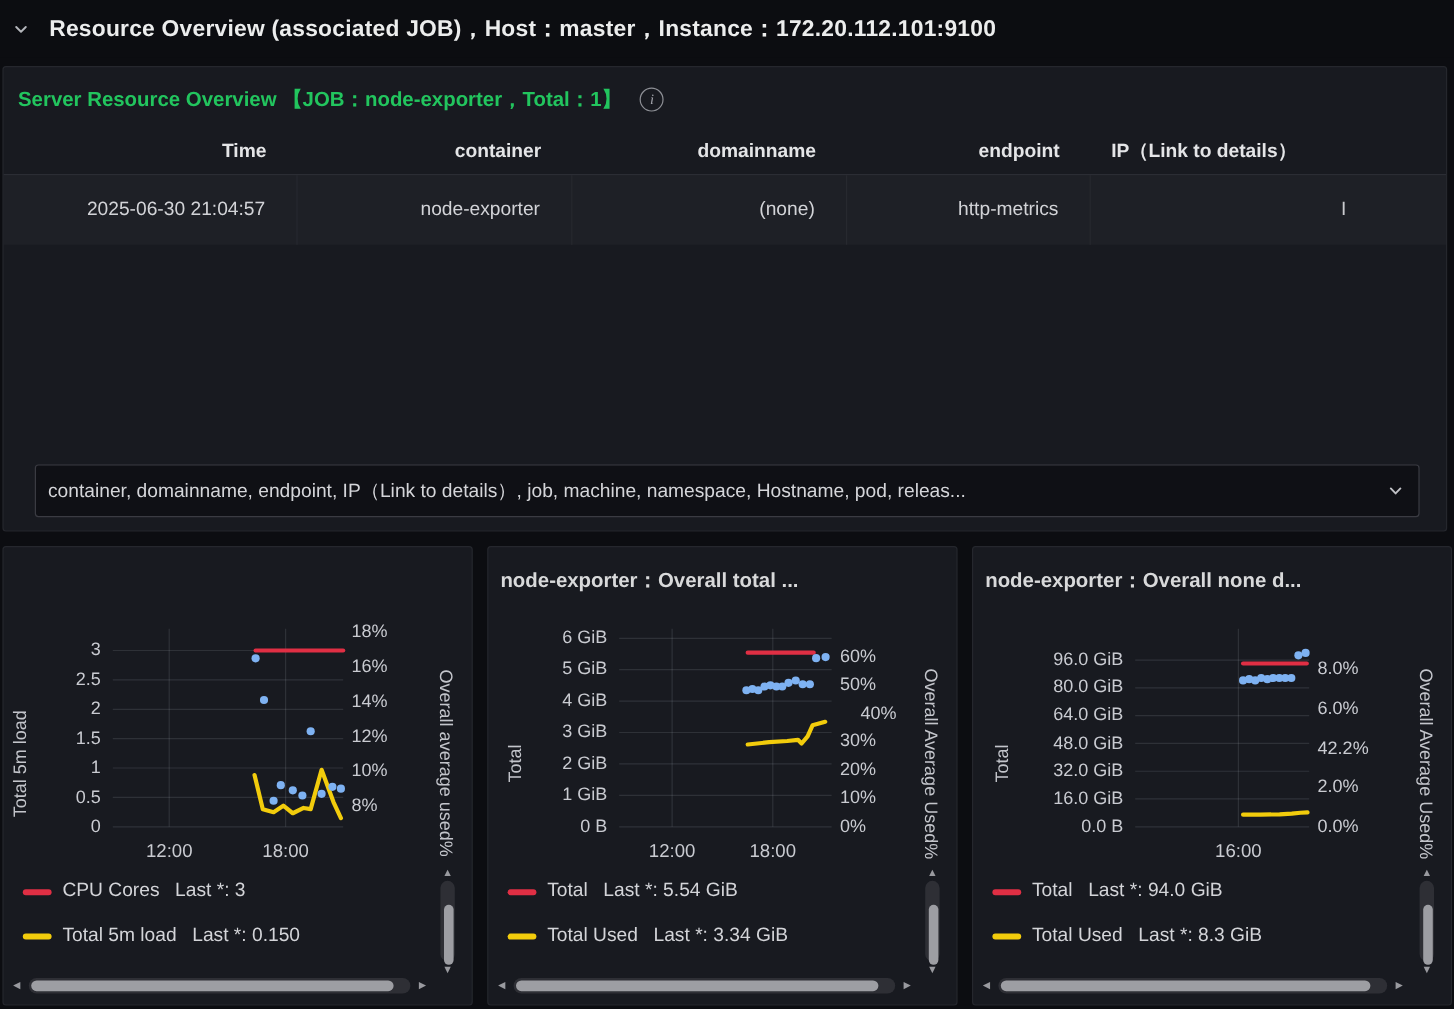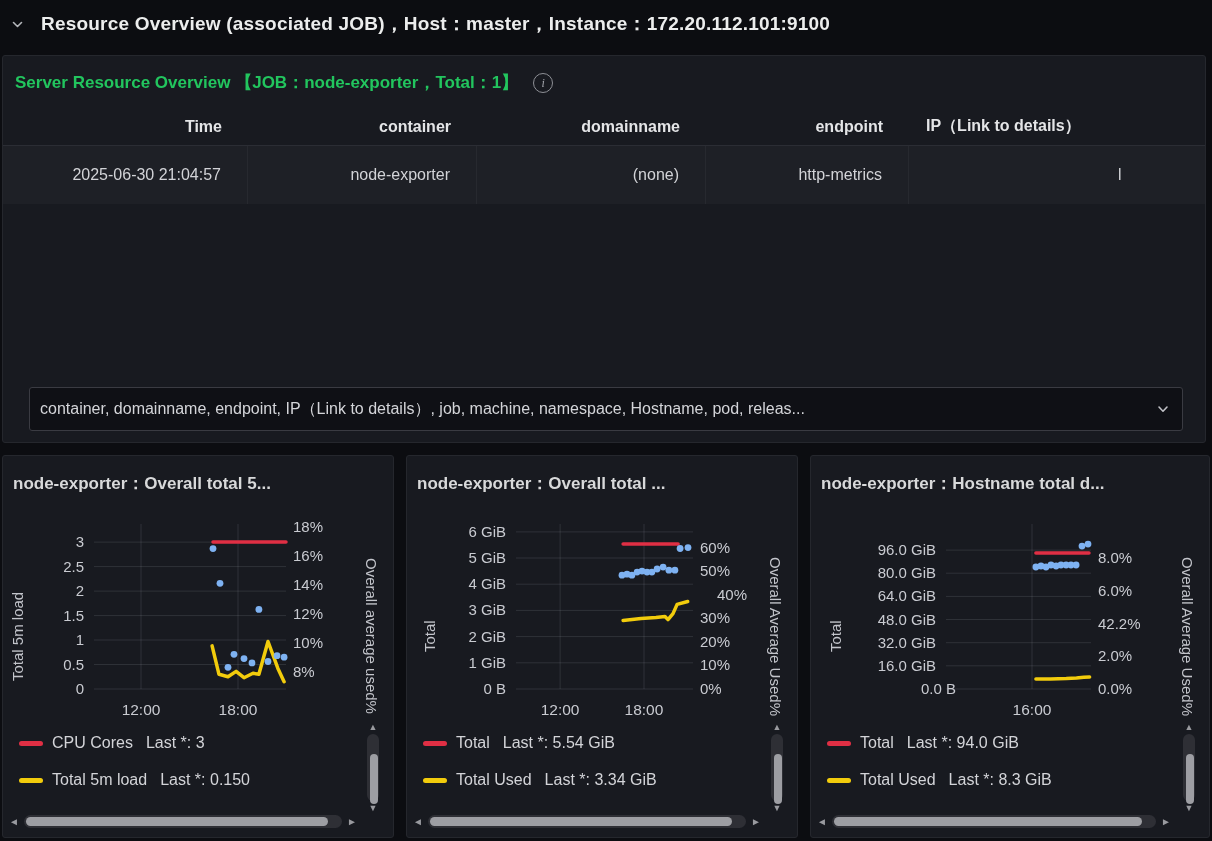--- a/index.html
+++ b/index.html
@@ -105,21 +105,20 @@
     <span class="dd-chev">
       <svg width="14" height="14" viewBox="0 0 14 14" fill="none">
           <path d="M3 5 L7 9.2 L11 5" stroke="#c0c1c6" stroke-width="1.6" stroke-linecap="round" stroke-linejoin="round"></path>
         </svg>
     </span>
   </div>
 </section>
 
 <div id="charts">
     <section class="panel chart-panel" style="left: 2px; width: 392px;">
-    <div class="chart-title">node-exporter：Overall total 5...</div>
     <div class="axis-label left" style="left: 6px;">Total 5m load</div>
     <div class="axis-label right" style="left: 360px;">Overall average used%</div>
     <svg class="plot" width="192" height="165" viewBox="0 0 192 165" style="left: 91px; top: 68px;">
         <line x1="0" x2="192" y1="18.1" y2="18.1" class="grid"></line>
         <line x1="0" x2="192" y1="42.6" y2="42.6" class="grid"></line>
         <line x1="0" x2="192" y1="67.1" y2="67.1" class="grid"></line>
         <line x1="0" x2="192" y1="91.6" y2="91.6" class="grid"></line>
         <line x1="0" x2="192" y1="116.0" y2="116.0" class="grid"></line>
         <line x1="0" x2="192" y1="140.5" y2="140.5" class="grid"></line>
         <line x1="0" x2="192" y1="165.0" y2="165.0" class="grid"></line>
@@ -247,21 +246,21 @@
       <div class="tick r" style="left: 293px; top: 106.143px;">50%</div>
       <div class="tick r" style="left: 310px; top: 129.714px;">40%</div>
       <div class="tick r" style="left: 293px; top: 153.286px;">30%</div>
       <div class="tick r" style="left: 293px; top: 176.857px;">20%</div>
       <div class="tick r" style="left: 293px; top: 200.429px;">10%</div>
       <div class="tick r" style="left: 293px; top: 224px;">0%</div>
       <div class="tick x" style="left: 118.073px; width: 70px; top: 245px;">12:00</div>
       <div class="tick x" style="left: 201.971px; width: 70px; top: 245px;">18:00</div>
     </section>
     <section class="panel chart-panel" style="left: 810px; width: 400px;">
-    <div class="chart-title">node-exporter：Hostname total d...</div>
+    <div class="chart-title">node-exporter：Overall none d...</div>
     <div class="axis-label left" style="left: 16px;">Total</div>
     <div class="axis-label right" style="left: 368px;">Overall Average Used%</div>
     <svg class="plot" width="145" height="165" viewBox="0 0 145 165" style="left: 135px; top: 68px;">
         <line x1="0" x2="145" y1="26.1" y2="26.1" class="grid"></line>
         <line x1="0" x2="145" y1="49.2" y2="49.2" class="grid"></line>
         <line x1="0" x2="145" y1="72.4" y2="72.4" class="grid"></line>
         <line x1="0" x2="145" y1="95.5" y2="95.5" class="grid"></line>
         <line x1="0" x2="145" y1="118.7" y2="118.7" class="grid"></line>
         <line x1="0" x2="145" y1="141.8" y2="141.8" class="grid"></line>
         <line x1="0" x2="145" y1="165.0" y2="165.0" class="grid"></line>
@@ -305,21 +304,21 @@
           <span class="hthumb"></span>
         </span>
       <span class="arr">►</span>
     </div>
   <div class="tick l" style="left: 0px; width: 125px; top: 85.0526px;">96.0 GiB</div>
       <div class="tick l" style="left: 0px; width: 125px; top: 108.211px;">80.0 GiB</div>
       <div class="tick l" style="left: 0px; width: 125px; top: 131.368px;">64.0 GiB</div>
       <div class="tick l" style="left: 0px; width: 125px; top: 154.526px;">48.0 GiB</div>
       <div class="tick l" style="left: 0px; width: 125px; top: 177.684px;">32.0 GiB</div>
       <div class="tick l" style="left: 0px; width: 125px; top: 200.842px;">16.0 GiB</div>
-      <div class="tick l" style="left: 0px; width: 125px; top: 224px; padding-left: 20px;">0.0 B</div>
+      <div class="tick l" style="left: 0px; width: 125px; top: 224px;">0.0 B</div>
       <div class="tick r" style="left: 287px; top: 93.3069px;">8.0%</div>
       <div class="tick r" style="left: 287px; top: 125.98px;">6.0%</div>
       <div class="tick r" style="left: 287px; top: 158.653px;">42.2%</div>
       <div class="tick r" style="left: 287px; top: 191.327px;">2.0%</div>
       <div class="tick r" style="left: 287px; top: 224px;">0.0%</div>
       <div class="tick x" style="left: 185.985px; width: 70px; top: 245px;">16:00</div>
     </section>
   </div>
 
 </body></html>

